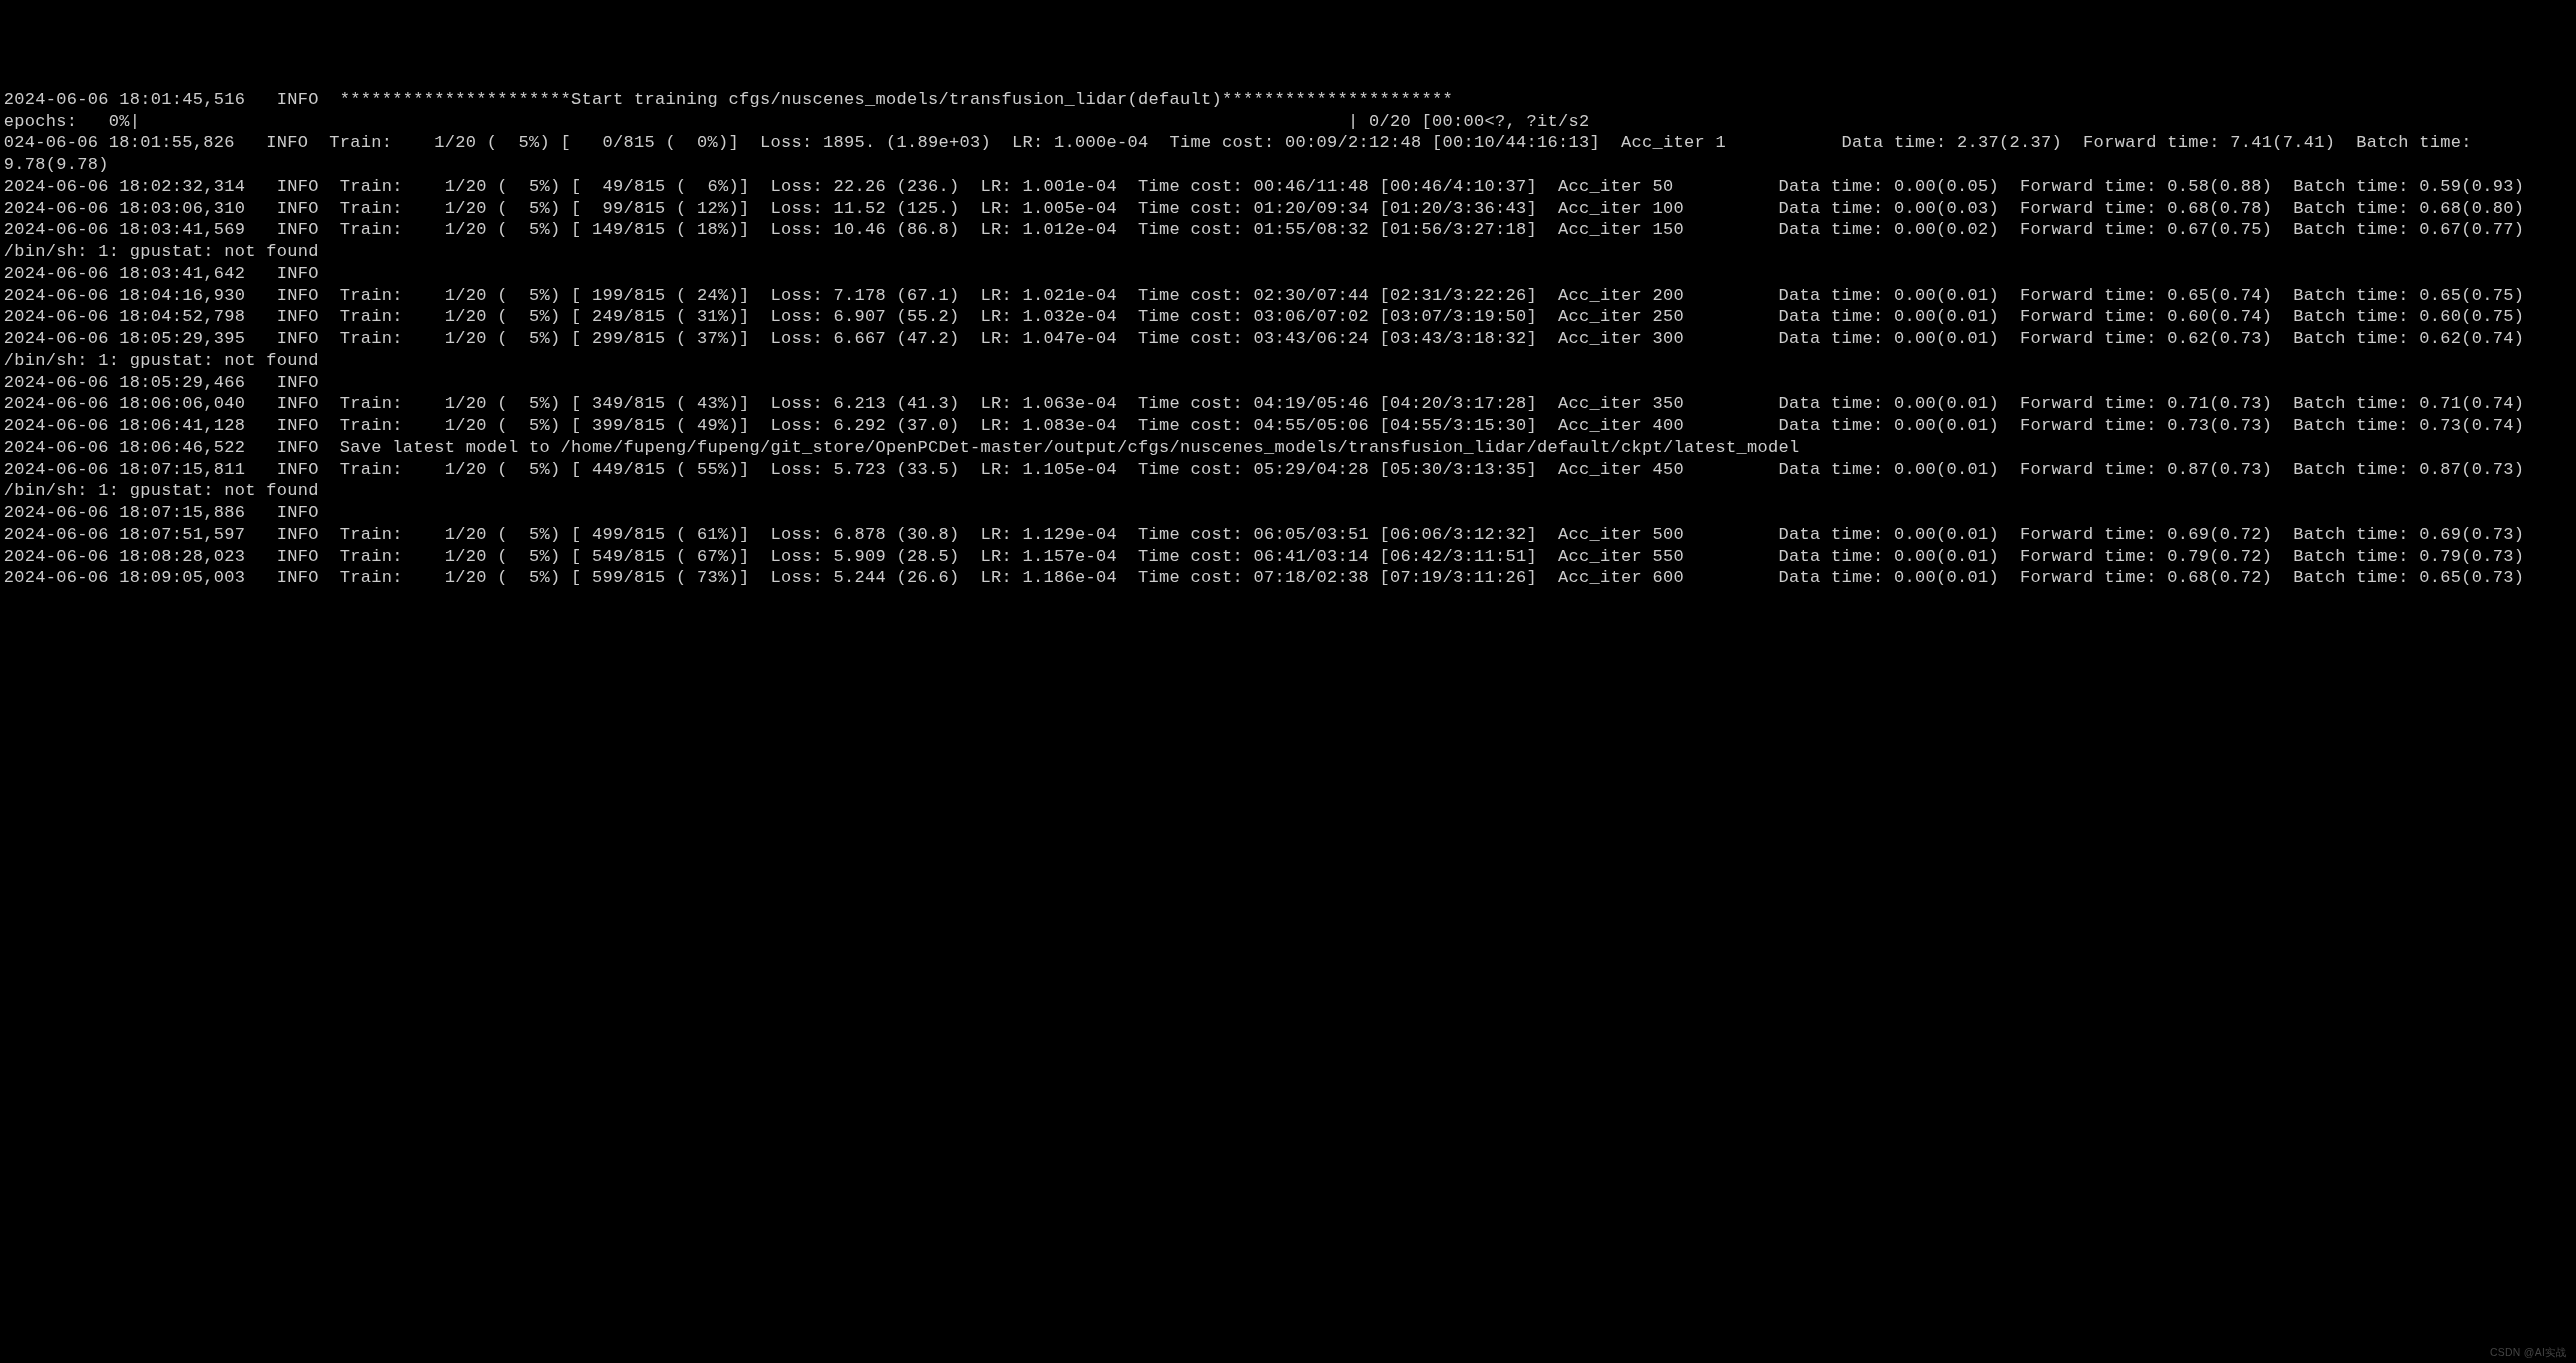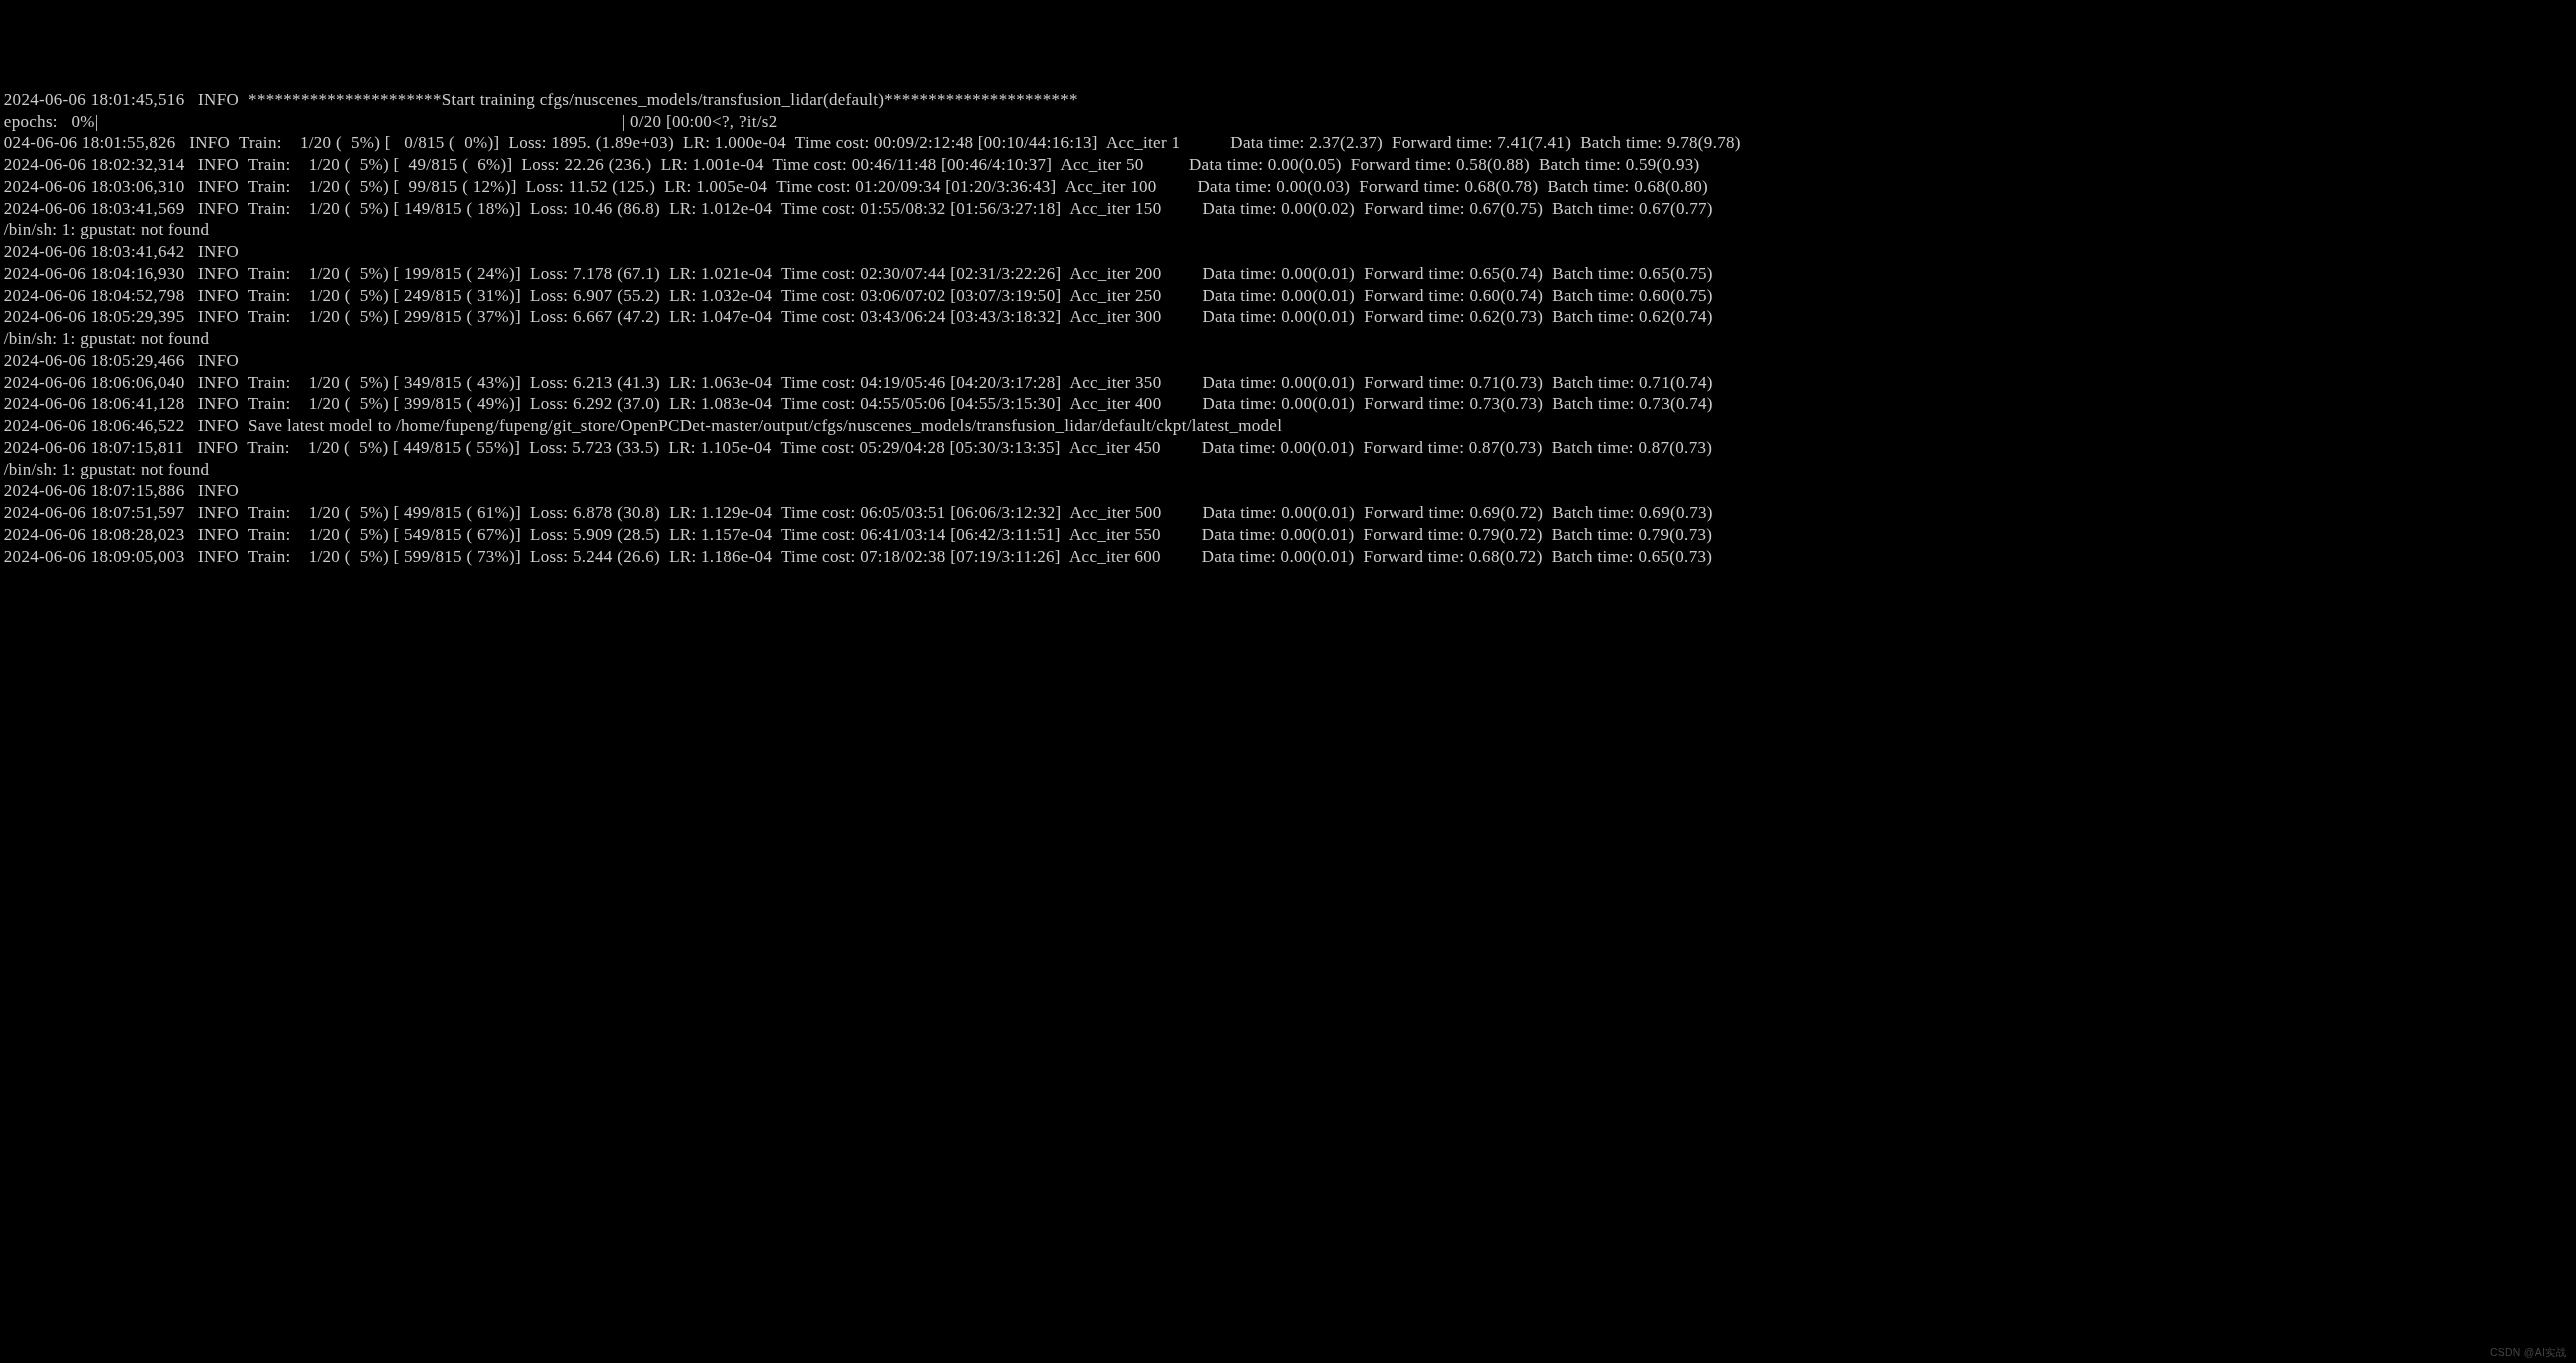--- a/index.html
+++ b/index.html
@@ -9,21 +9,20 @@
       font-size: 17px;
       line-height: 1.28;
       margin: 0;
       padding: 1.9px 3.8px;
       white-space: pre-wrap;
       word-wrap: break-word;
       letter-spacing: 0.3px;
     }
     .log-line {
       display: block;
-      font-family: Liberation Serif, serif;
     }
     .watermark {
       position: fixed;
       bottom: 3.8px;
       right: 9.5px;
       font-size: 10.4px;
       color: #444;
       font-family: Arial, sans-serif;
     }
   </style>

